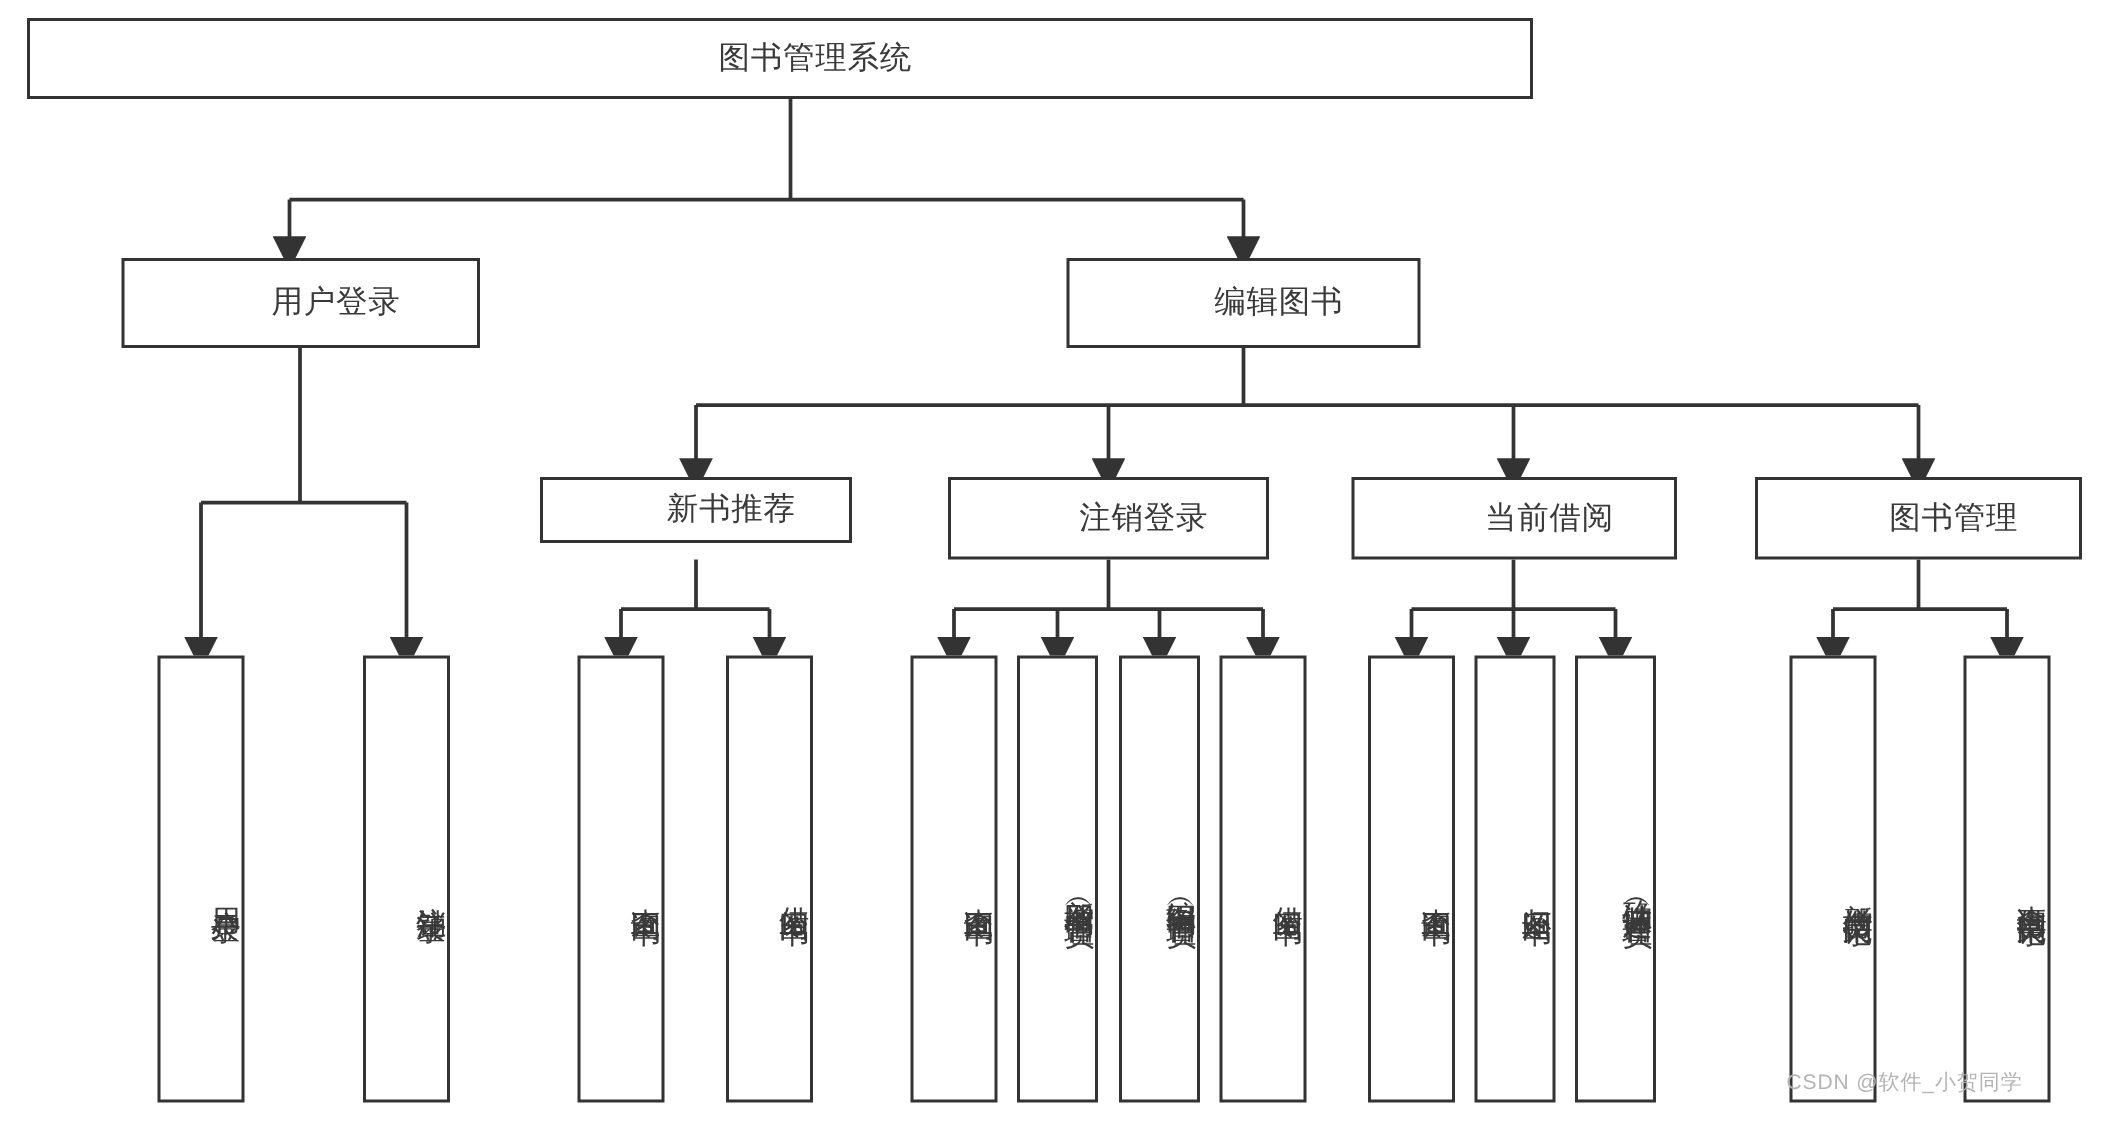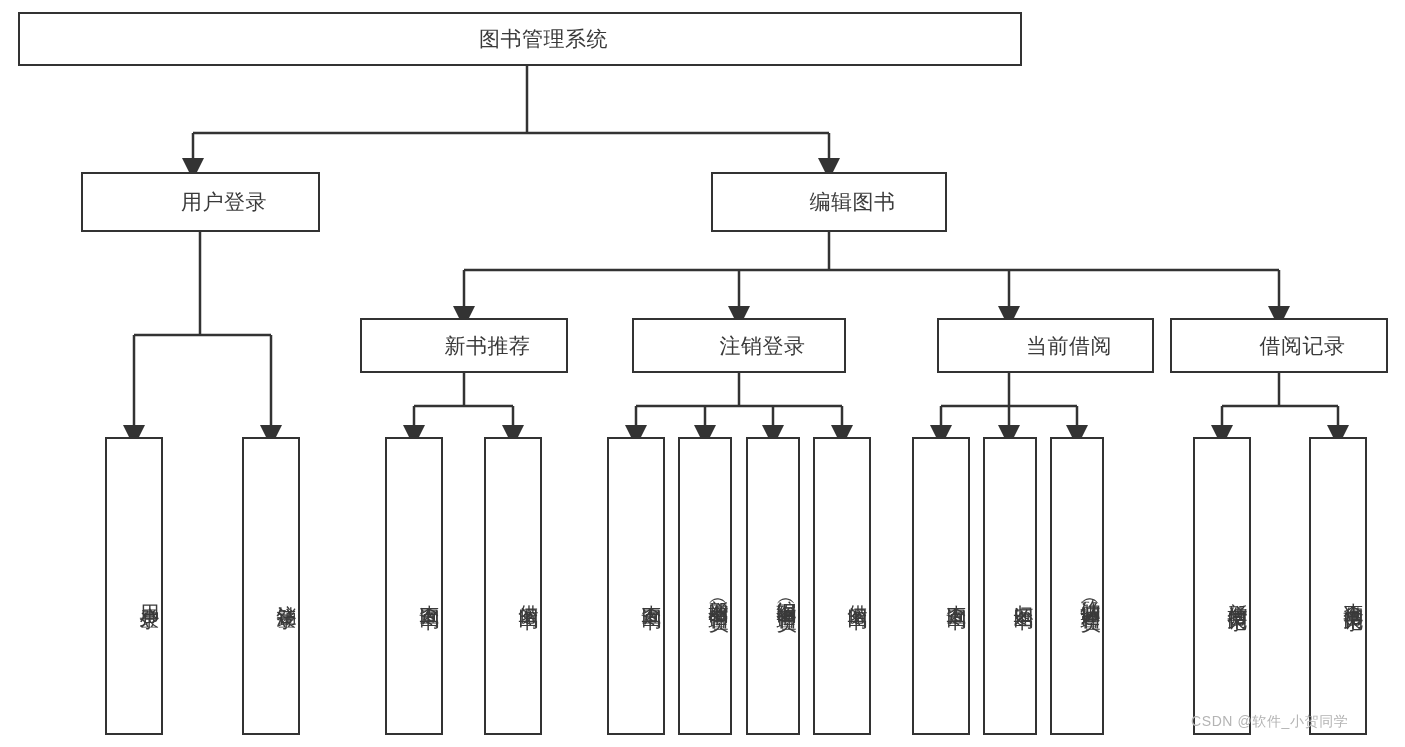--- a/index.html
+++ b/index.html
@@ -125,31 +125,31 @@
     <span class="node-label">图书管理系统</span>
   </div>
 
   <div class="node horiz" style="left:81px; top:172px; width:239px; height:60px;">
     <span class="node-label">用户登录</span>
   </div>
   <div class="node horiz" style="left:711px; top:172px; width:236px; height:60px;">
     <span class="node-label">编辑图书</span>
   </div>
 
-  <div class="node horiz" style="left:360px; top:318px; width:208px; height:55px;">
+  <div class="node horiz" style="left:360px; top:318px; width:208px; height:44px;font-family:Liberation Serif, serif;">
     <span class="node-label">新书推荐</span>
   </div>
   <div class="node horiz" style="left:632px; top:318px; width:214px; height:55px;">
     <span class="node-label">注销登录</span>
   </div>
-  <div class="node horiz" style="left:901px; top:318px; width:217px; height:55px;margin-left:36px;">
+  <div class="node horiz" style="left:901px; top:318px; width:217px; height:55px;">
     <span class="node-label">当前借阅</span>
   </div>
   <div class="node horiz" style="left:1170px; top:318px; width:218px; height:55px;">
-    <span class="node-label">借阅记录</span>
+    <span class="node-label">图书管理</span>
   </div>
 
   <div class="node vert" style="left:105px; top:437px; width:58px; height:298px;">
     <span class="node-label">用户登录</span>
   </div>
   <div class="node vert" style="left:242px; top:437px; width:58px; height:298px;">
     <span class="node-label">注销登录</span>
   </div>
 
   <div class="node vert" style="left:385px; top:437px; width:58px; height:298px;">

